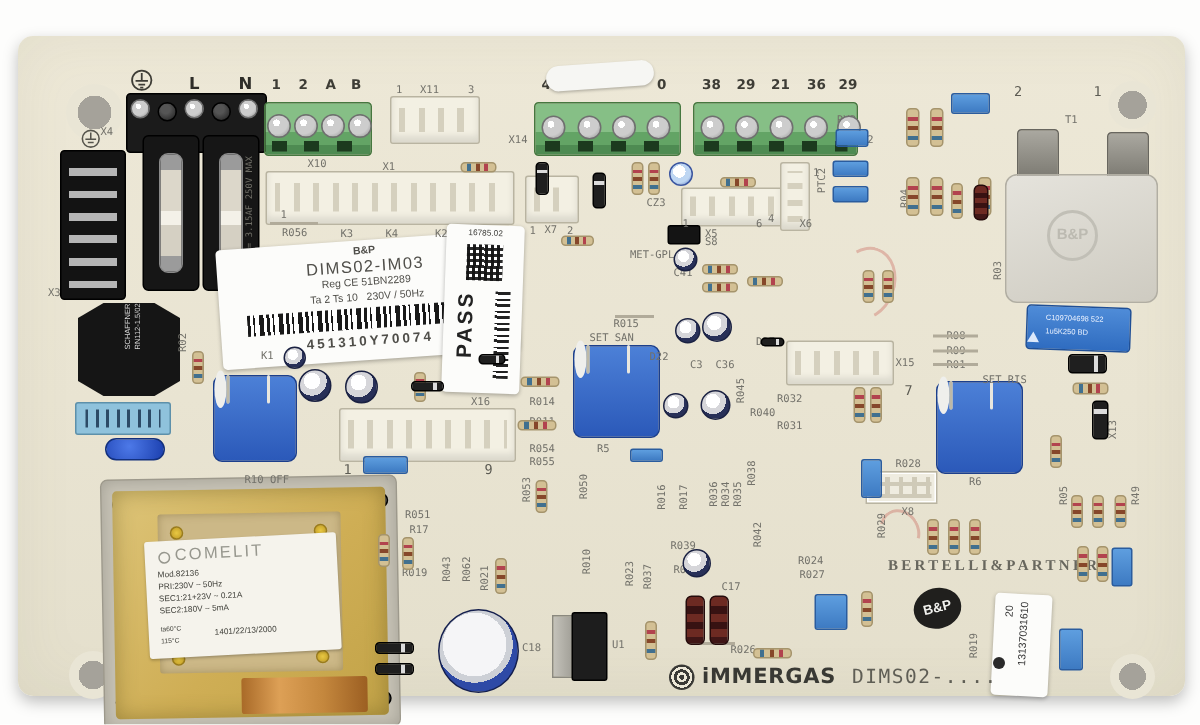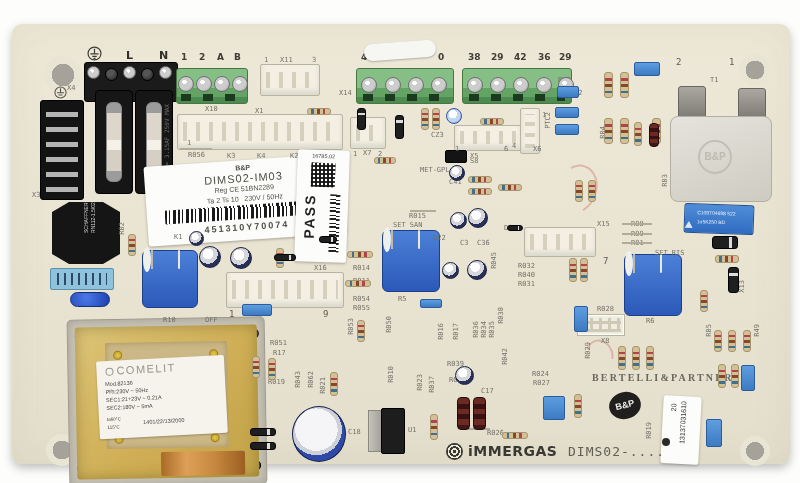--- a/index.html
+++ b/index.html
@@ -142,21 +142,21 @@
   <b class="num" style="left:373px;top:29px"></b>
   <b class="num" style="left:396px;top:29px"></b>
   <b class="num" style="left:426px;top:29px">0</b>
   <div class="cable" style="left:352px;top:18px;width:72px;height:17px"></div>
   <div class="gt" style="left:344px;top:44px;width:98px;height:36px">
         <i></i>
       </div>
 
   <b class="num" style="left:456px;top:29px">38</b>
   <b class="num" style="left:479px;top:29px">29</b>
-  <b class="num" style="left:502px;top:29px">42</b>
+  <b class="num" style="left:502px;top:29px">21</b>
   <b class="num" style="left:526px;top:29px">36</b>
   <b class="num" style="left:547px;top:29px">29</b>
   <div class="gt" style="left:450px;top:44px;width:110px;height:36px">
         <i></i>
       </div>
 
   <div class="fh" style="left:83px;top:66px;width:38px;height:104px"></div>
   <div class="fh" style="left:123px;top:66px;width:38px;height:104px"></div>
   <div class="fuse" style="left:94px;top:78px;width:16px;height:80px"></div>
   <div class="fuse" style="left:134px;top:78px;width:16px;height:80px"></div>
@@ -306,21 +306,21 @@
   <b class="sk" style="left:175px;top:116px">1</b>
   <b class="sk" style="left:176px;top:128px">R056</b>
   <b class="sk" style="left:215px;top:129px">K3</b>
   <b class="sk" style="left:245px;top:129px">K4</b>
   <b class="sk" style="left:278px;top:129px">K2</b>
   <b class="sk" style="left:162px;top:210px">K1</b>
   <b class="sk" style="left:437px;top:155px">C41</b>
   <b class="sk sv" style="left:107px;top:198px">R02</b>
   <b class="sk sv" style="left:588px;top:102px">R04</b>
   <b class="sk sv" style="left:650px;top:150px">R03</b>
-  <b class="sk" style="left:585px;top:197px">X15</b>
+  <b class="sk" style="left:585px;top:215px">X15</b>
   <b class="sk" style="left:619px;top:197px">R08</b>
   <b class="sk" style="left:619px;top:207px">R09</b>
   <b class="sk" style="left:619px;top:216px">R01</b>
   <b class="sk" style="left:643px;top:226px">SET RIS</b>
   <b class="sk skb" style="left:591px;top:233px">7</b>
   <b class="sk" style="left:634px;top:294px">R6</b>
   <b class="sk" style="left:585px;top:282px">R028</b>
   <b class="sk" style="left:589px;top:314px">X8</b>
   <b class="sk sv" style="left:727px;top:256px">X13</b>
   <b class="sk sv" style="left:694px;top:300px">R05</b>
@@ -328,25 +328,25 @@
   <b class="sk" style="left:397px;top:189px">R015</b>
   <b class="sk" style="left:381px;top:198px">SET SAN</b>
   <b class="sk" style="left:421px;top:211px">D22</b>
   <b class="sk" style="left:448px;top:216px">C3</b>
   <b class="sk" style="left:465px;top:216px">C36</b>
   <b class="sk" style="left:492px;top:201px">D27</b>
   <b class="sk sv" style="left:479px;top:228px">R045</b>
   <b class="sk" style="left:438px;top:246px">C2</b>
   <b class="sk" style="left:466px;top:240px">C6</b>
   <b class="sk" style="left:506px;top:239px">R032</b>
-  <b class="sk" style="left:506px;top:248px">R040</b>
+  <b class="sk" style="left:488px;top:248px">R040</b>
   <b class="sk" style="left:506px;top:257px">R031</b>
   <b class="sk" style="left:386px;top:272px">R5</b>
   <b class="sk" style="left:151px;top:293px">R10</b>
-  <b class="sk" style="left:193px;top:293px">OFF</b>
+  <b class="sk" style="left:168px;top:293px">OFF</b>
   <b class="sk" style="left:302px;top:241px">X16</b>
   <b class="sk skb" style="left:217px;top:286px">1</b>
   <b class="sk skb" style="left:311px;top:286px">9</b>
   <b class="sk" style="left:341px;top:241px">R014</b>
   <b class="sk" style="left:341px;top:254px">R011</b>
   <b class="sk" style="left:341px;top:272px">R054</b>
   <b class="sk" style="left:341px;top:281px">R055</b>
   <b class="sk sv" style="left:336px;top:294px">R053</b>
   <b class="sk" style="left:258px;top:316px">R051</b>
   <b class="sk" style="left:261px;top:326px">R17</b>

